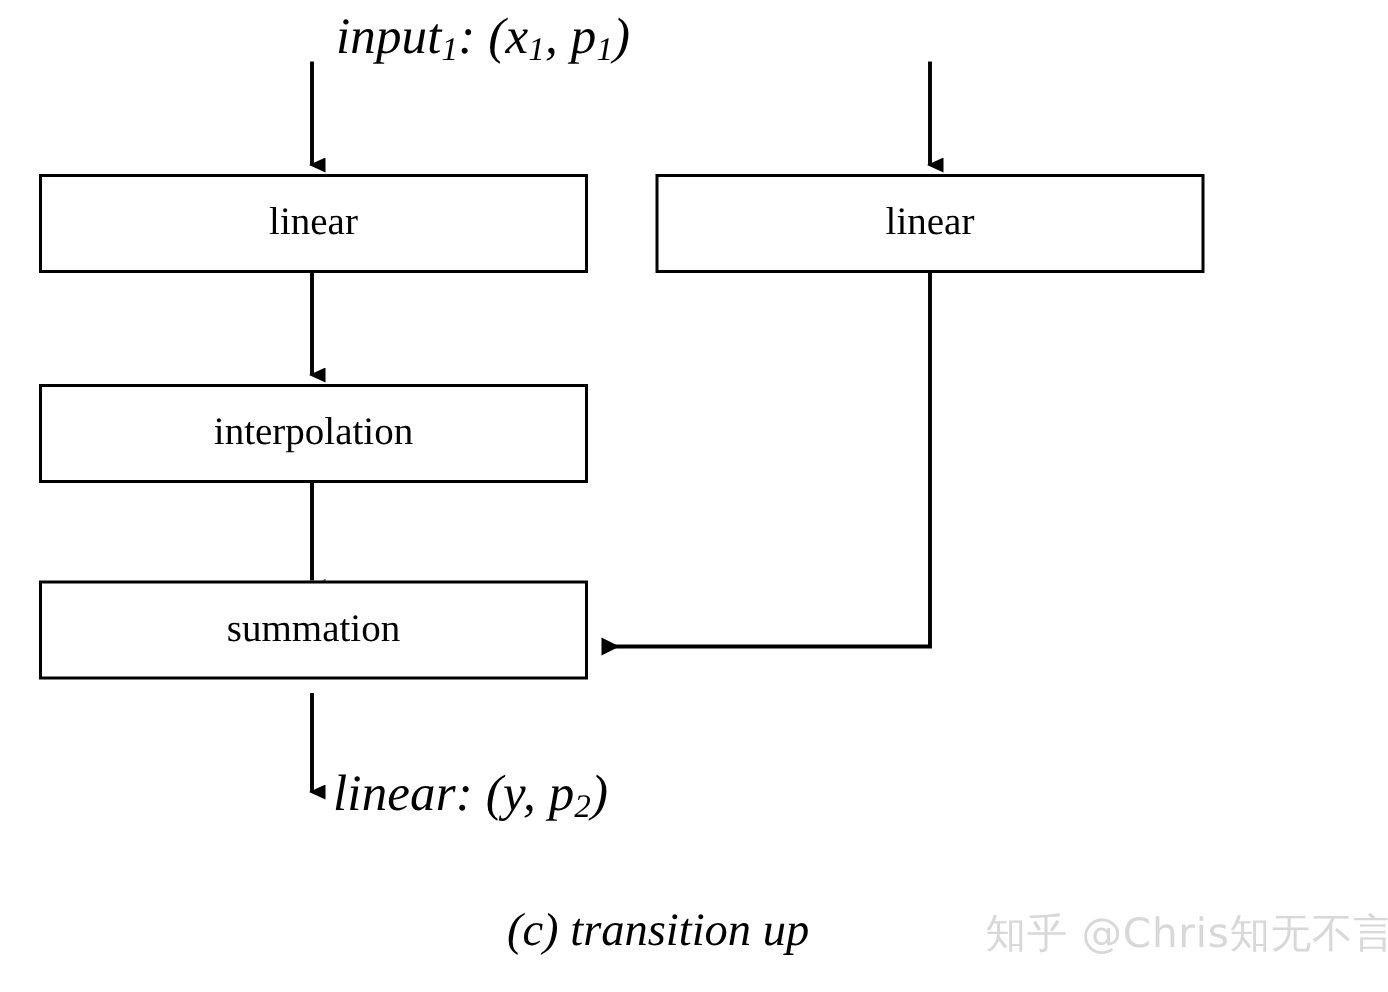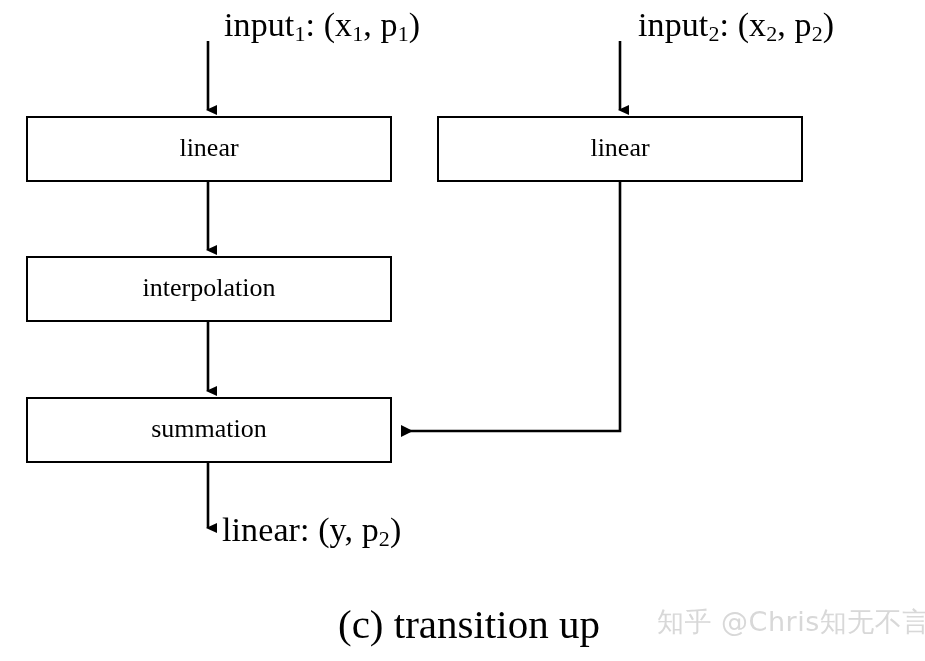--- a/index.html
+++ b/index.html
@@ -27,39 +27,40 @@
     left: 0;
     top: 0;
     width: 925px;
     height: 661px;
     display: block;
   }
   .label {
     position: absolute;
     white-space: nowrap;
     line-height: 1;
+    font-style: italic;
   }
   .io-label {
     font-size: 34px;
     letter-spacing: 0.1px;
   }
   .io-label sub {
     font-size: 22px;
     vertical-align: -0.22em;
     line-height: 1;
   }
   .box-label {
     font-size: 26px;
     text-align: center;
     width: 100%;
     position: absolute;
     left: 0;
   }
   .caption {
-    font-size: 41px;
+    font-size: 31px;
   }
   .watermark {
     position: absolute;
     font-size: 27px;
     color: #d8d8d8;
     font-family: "DejaVu Sans", "Liberation Sans", sans-serif;
     white-space: nowrap;
     letter-spacing: 0.5px;
   }
   .node-box {
@@ -99,37 +100,34 @@
 
     <path d="M 620 181 L 620 431 L 402 431" fill="none" stroke="#000000" stroke-width="2.6" marker-end="url(#ah-left)"></path>
 
     <line x1="208" y1="462" x2="208" y2="528" stroke="#000000" stroke-width="2.6" marker-end="url(#ah-down)"></line>
   </svg>
 
   <div class="label io-label" style="left:224px; top:8px;">
     <span>input</span><sub>1</sub><span>: </span><span>(x</span><sub>1</sub><span>, p</span><sub>1</sub><span>)</span>
   </div>
 
-  <div class="label io-label" style="left:638px; top:8px;">
-    <span>input</span><sub>2</sub><span>: </span><span>(x</span><sub>2</sub><span>, p</span><sub>2</sub><span>)</span>
-  </div>
 
   <div class="node-box" style="left:26px; top:116px; width:366px; height:66px;">
     <div class="box-label">linear</div>
   </div>
 
   <div class="node-box" style="left:437px; top:116px; width:366px; height:66px;">
     <div class="box-label">linear</div>
   </div>
 
   <div class="node-box" style="left:26px; top:256px; width:366px; height:66px;padding-left:28px;">
     <div class="box-label">interpolation</div>
   </div>
 
-  <div class="node-box" style="left:26px; top:397px; width:366px; height:66px;">
+  <div class="node-box" style="left:26px; top:387px; width:366px; height:66px;">
     <div class="box-label">summation</div>
   </div>
 
   <div class="label io-label" style="left:222px; top:513px;">
     <span>linear</span><span>: </span><span>(y, p</span><sub>2</sub><span>)</span>
   </div>
 
   <div class="label caption" style="left:338px; top:604px;">(c) transition up</div>
 
   <div class="watermark" style="left:657px; top:604px;">知乎 @Chris知无不言</div>

